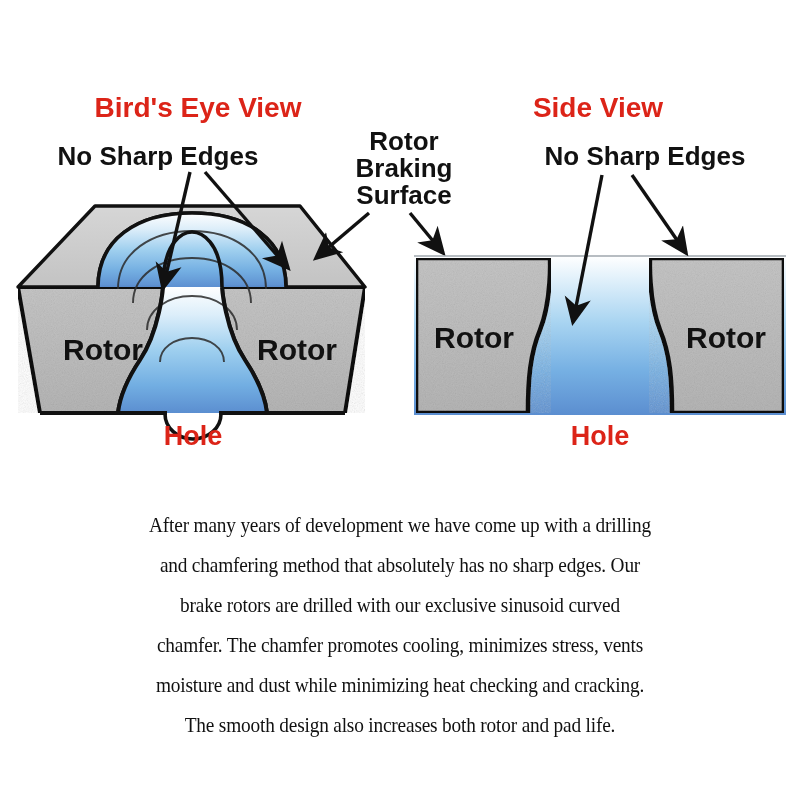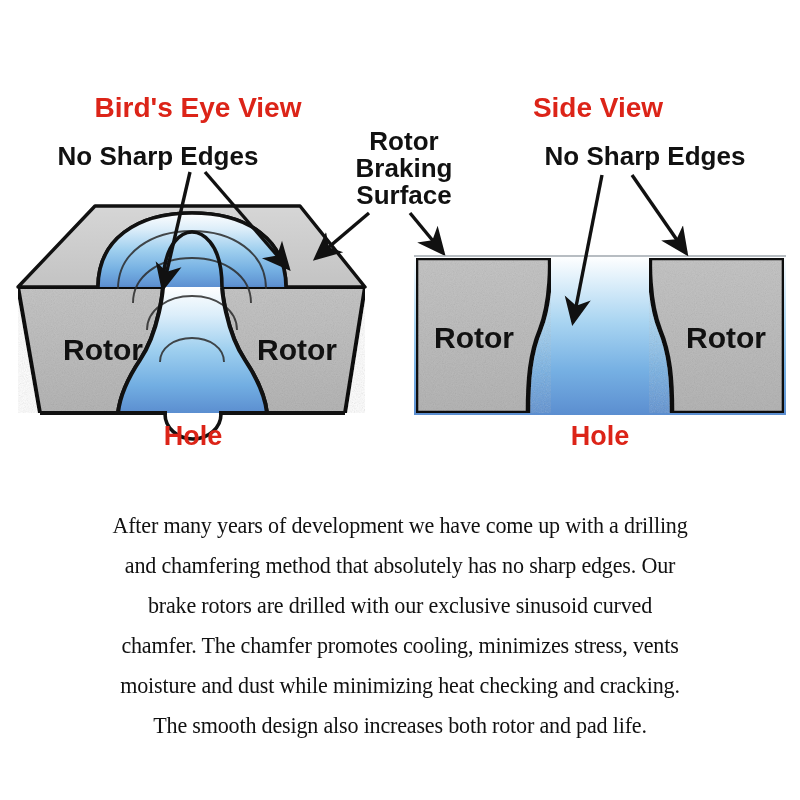--- a/index.html
+++ b/index.html
@@ -6,21 +6,21 @@
   body{width:800px;height:800px;overflow:hidden;
        font-family:"Liberation Sans",sans-serif;}
   #page{position:relative;width:800px;height:800px;background:#fff;}
 
   .diagram-area{position:absolute;left:0;top:0;width:800px;height:470px;}
   svg.fig{position:absolute;left:0;top:0;width:800px;height:470px;}
 
   .caption{position:absolute;width:800px;left:0;top:505px;
            text-align:center;color:#111;
            font-family:"Liberation Serif",serif;
-           font-size:24px;line-height:40px;
+           font-size:21px;line-height:40px;
            letter-spacing:-0.2px;}
   .caption span{display:block;transform:scaleX(0.92);transform-origin:center;}
 </style>
 </head>
 <body>
 
 <div id="page">
 
   <div class="diagram-area">
     <svg class="fig" viewBox="0 0 800 470">

